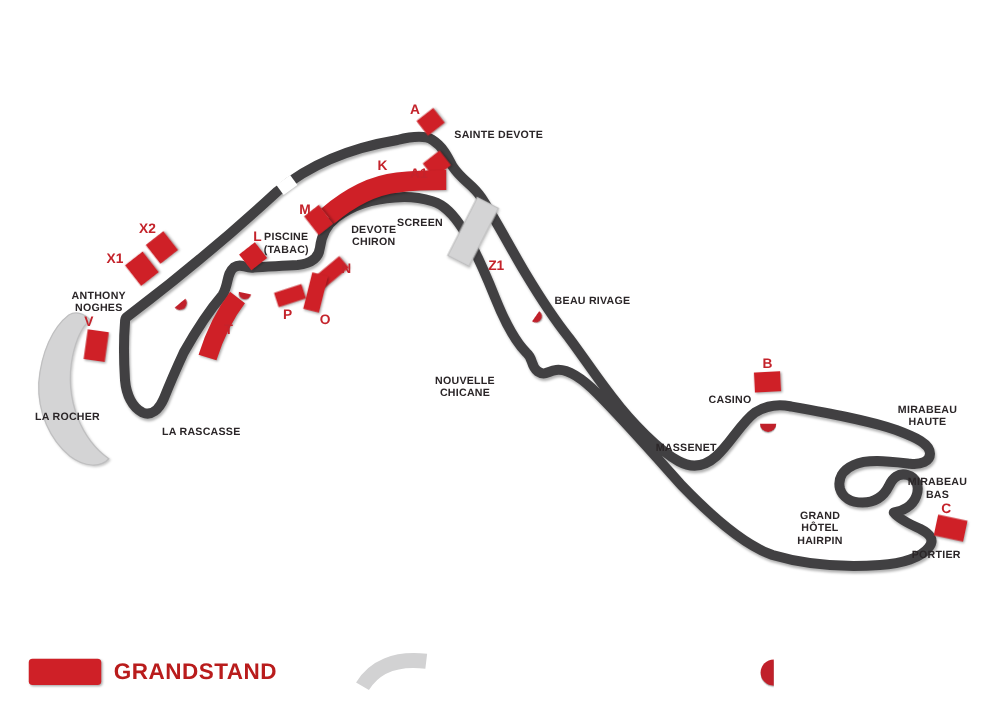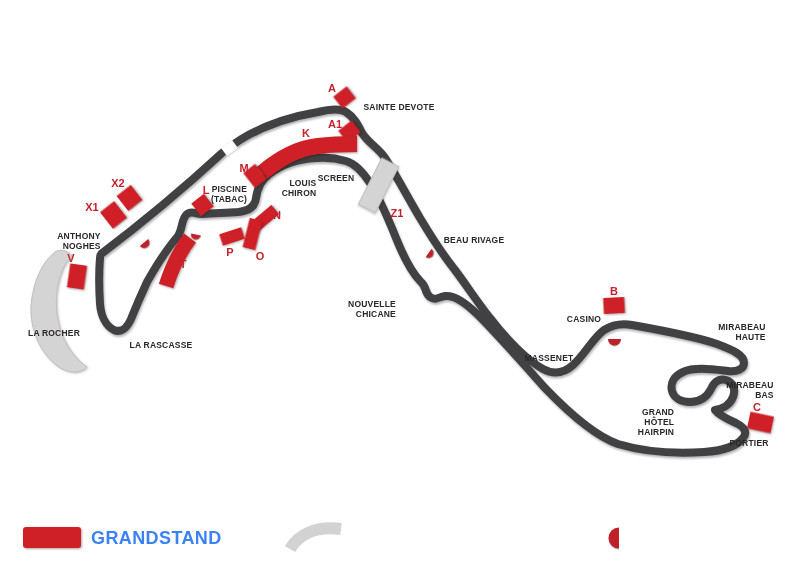--- a/index.html
+++ b/index.html
@@ -13,27 +13,27 @@
   .gapline{stroke:#ffffff;stroke-width:10;stroke-linecap:butt;}
   .stand{fill:#cf2027;filter:drop-shadow(1px 1.5px 1px rgba(0,0,0,0.35));}
   .standstroke{fill:none;stroke:#cf2027;stroke-linecap:butt;
                filter:drop-shadow(1px 1.5px 1px rgba(0,0,0,0.35));}
   .ga{fill:#d4d4d5;stroke:#bfbfc0;stroke-width:1;
       filter:drop-shadow(1px 1.5px 1px rgba(0,0,0,0.22));}
   .ss{fill:#c0202a;filter:drop-shadow(0.5px 1px 0.5px rgba(0,0,0,0.3));}
 
   
   .labels{position:absolute;left:0;top:0;width:800px;height:566px;}
-  .corner{position:absolute;transform:translate(-50%,-50%);text-align:right;
+  .corner{position:absolute;transform:translate(-50%,-50%);text-align:center;
           font-size:8.5px;font-weight:bold;letter-spacing:.2px;line-height:10px;
           color:#2b2628;white-space:nowrap;}
   .slabel{position:absolute;transform:translate(-50%,-50%);
           font-size:11px;font-weight:bold;color:#c4232b;white-space:nowrap;}
   .legend-text{position:absolute;transform:translate(0,-50%);
-          font-size:18px;font-weight:bold;letter-spacing:.4px;color:#3b82f6;
+          font-size:18px;font-weight:bold;letter-spacing:.4px;color:#b91c1c;
           white-space:nowrap;}
 </style>
 </head>
 <body>
 
 <div class="stage">
 
   <svg width="800" height="566" viewBox="0 0 800 566">
 
     <g>
@@ -163,40 +163,40 @@
         <div>PORTIER</div>
       </div>
     <div class="corner" style="left:372px;top:309px">
         <div>NOUVELLE</div>
         <div>CHICANE</div>
       </div>
     <div class="corner" style="left:336px;top:178px">
         <div>SCREEN</div>
       </div>
     <div class="corner" style="left:299px;top:188px">
-        <div>LOUIS</div>
+        <div>DEVOTE</div>
         <div>CHIRON</div>
       </div>
     <div class="corner" style="left:229px;top:194px">
         <div>PISCINE</div>
         <div>(TABAC)</div>
       </div>
     <div class="corner" style="left:161px;top:345px">
         <div>LA RASCASSE</div>
       </div>
     <div class="corner" style="left:79px;top:241px">
         <div>ANTHONY</div>
         <div>NOGHES</div>
       </div>
     <div class="corner" style="left:54px;top:333px">
         <div>LA ROCHER</div>
       </div>
 
     <div class="slabel" style="left:332px;top:88px">A</div>
-    <div class="slabel" style="left:335px;top:124px">A1</div>
+    <div class="slabel" style="left:335px;top:139px">A1</div>
     <div class="slabel" style="left:306px;top:133px">K</div>
     <div class="slabel" style="left:244px;top:168px">M</div>
     <div class="slabel" style="left:206px;top:190px">L</div>
     <div class="slabel" style="left:277px;top:215px">N</div>
     <div class="slabel" style="left:230px;top:252px">P</div>
     <div class="slabel" style="left:260px;top:256px">O</div>
     <div class="slabel" style="left:183px;top:264px">T</div>
     <div class="slabel" style="left:71px;top:258px">V</div>
     <div class="slabel" style="left:92px;top:207px">X1</div>
     <div class="slabel" style="left:118px;top:183px">X2</div>

